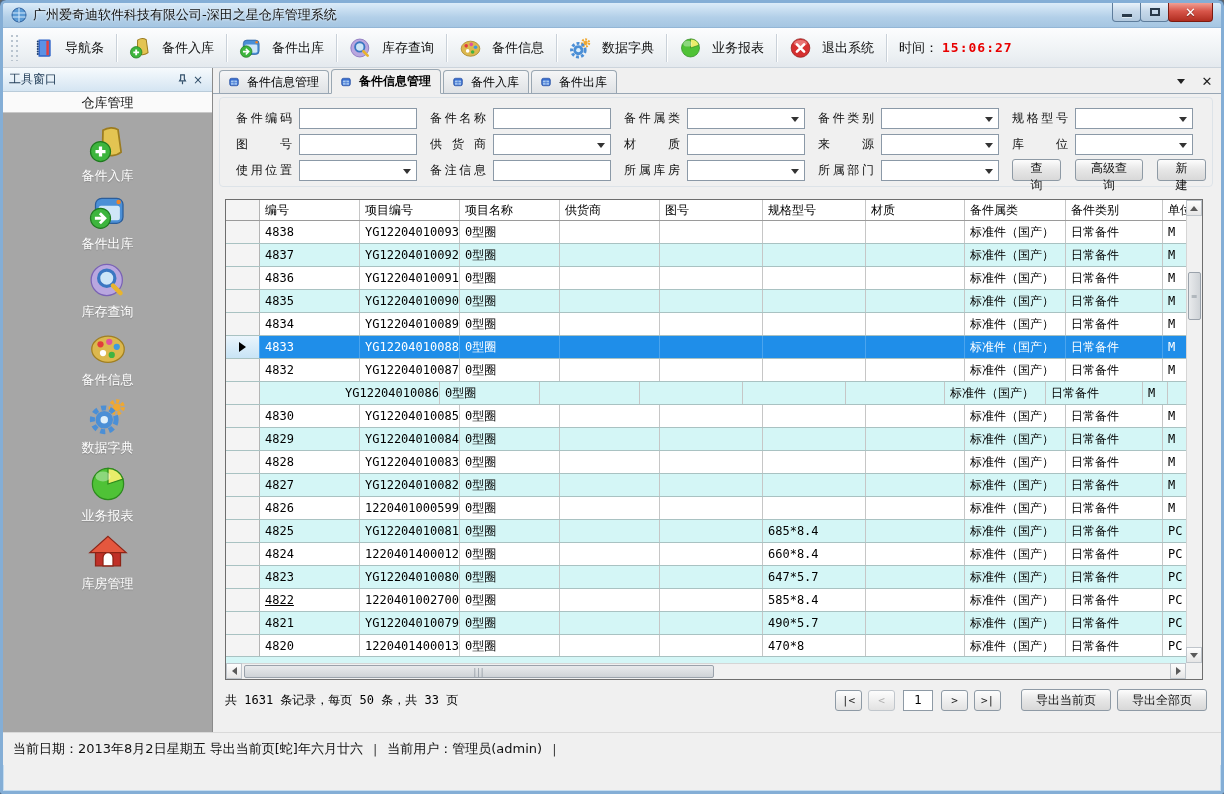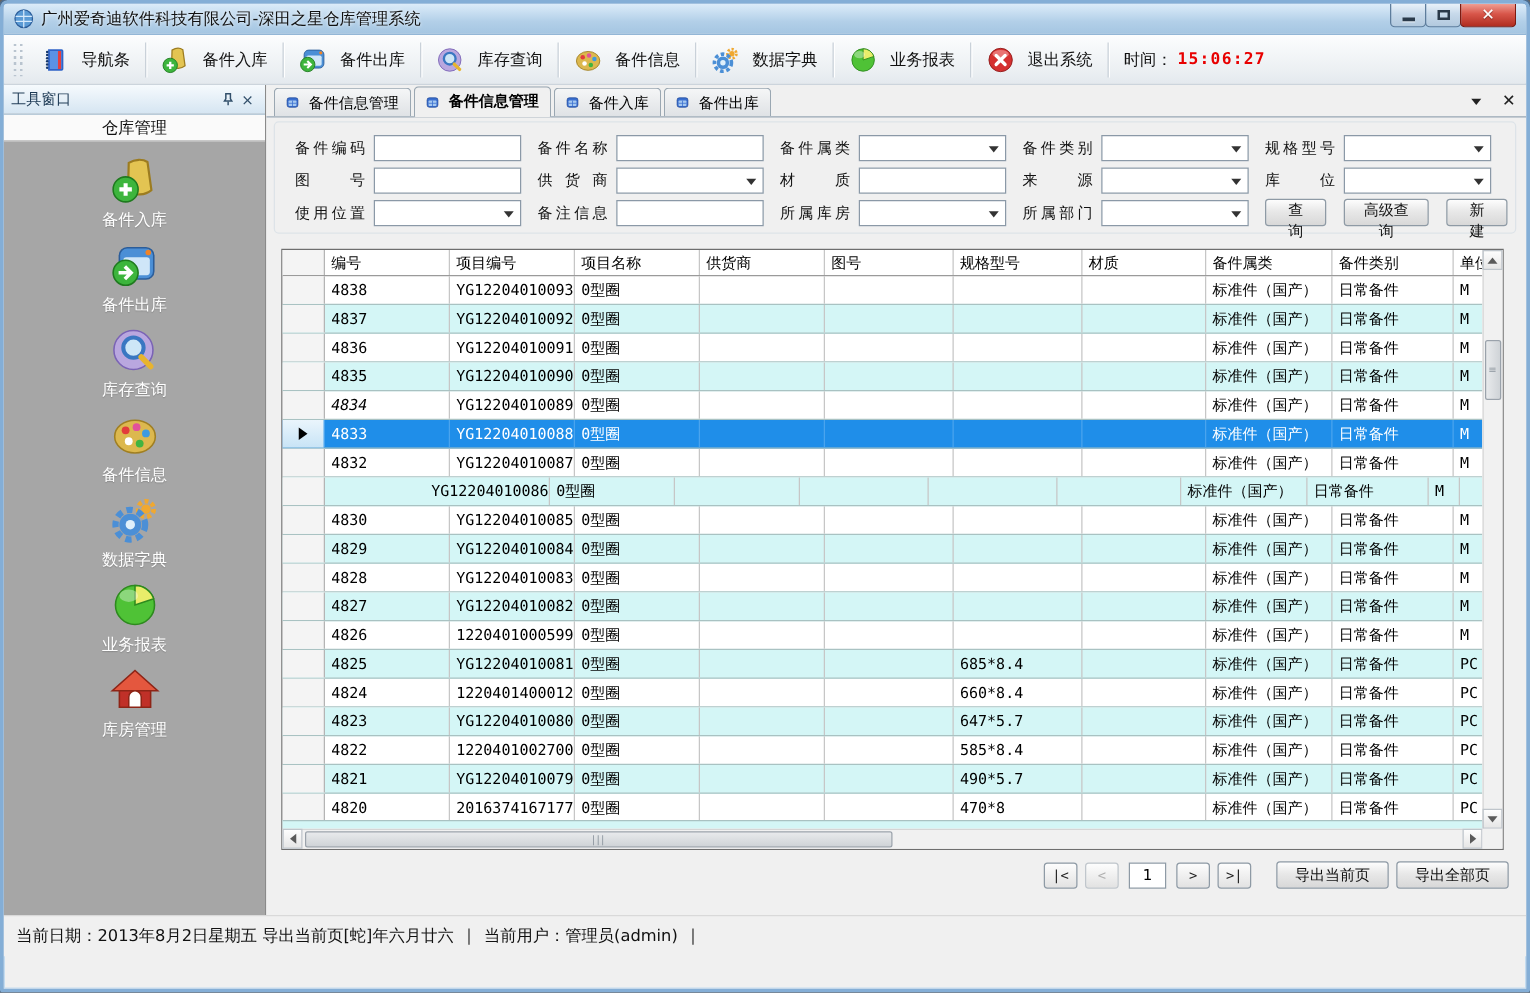--- a/index.html
+++ b/index.html
@@ -553,21 +553,21 @@
               <div class="g-cell" style="width: 100px;"></div>
               <div class="g-cell" style="width: 103px;"></div>
               <div class="g-cell" style="width: 103px;"></div>
               <div class="g-cell" style="width: 99px;"></div>
               <div class="g-cell" style="width: 101px;">标准件（国产）</div>
               <div class="g-cell" style="width: 97px;">日常备件</div>
               <div class="g-cell" style="width: 25px;">M</div>
             </div>
             <div class="g-row">
               <div class="g-cell g-sel-cell" style="width: 34px;"></div>
-              <div class="g-cell" style="width: 100px; font-style: italic;">4834</div>
+              <div class="g-cell" style="width: 100px;">4834</div>
               <div class="g-cell" style="width: 100px;">YG12204010089</div>
               <div class="g-cell" style="width: 100px;">0型圈</div>
               <div class="g-cell" style="width: 100px;"></div>
               <div class="g-cell" style="width: 103px;"></div>
               <div class="g-cell" style="width: 103px;"></div>
               <div class="g-cell" style="width: 99px;"></div>
               <div class="g-cell" style="width: 101px;">标准件（国产）</div>
               <div class="g-cell" style="width: 97px;">日常备件</div>
               <div class="g-cell" style="width: 25px;">M</div>
             </div>
@@ -711,21 +711,21 @@
               <div class="g-cell" style="width: 100px;"></div>
               <div class="g-cell" style="width: 103px;"></div>
               <div class="g-cell" style="width: 103px;">647*5.7</div>
               <div class="g-cell" style="width: 99px;"></div>
               <div class="g-cell" style="width: 101px;">标准件（国产）</div>
               <div class="g-cell" style="width: 97px;">日常备件</div>
               <div class="g-cell" style="width: 25px;">PC</div>
             </div>
             <div class="g-row">
               <div class="g-cell g-sel-cell" style="width: 34px;"></div>
-              <div class="g-cell" style="width: 100px;">4822</div>
+              <div class="g-cell" style="width: 100px; text-decoration: underline;">4822</div>
               <div class="g-cell" style="width: 100px;">1220401002700</div>
               <div class="g-cell" style="width: 100px;">0型圈</div>
               <div class="g-cell" style="width: 100px;"></div>
               <div class="g-cell" style="width: 103px;"></div>
               <div class="g-cell" style="width: 103px;">585*8.4</div>
               <div class="g-cell" style="width: 99px;"></div>
               <div class="g-cell" style="width: 101px;">标准件（国产）</div>
               <div class="g-cell" style="width: 97px;">日常备件</div>
               <div class="g-cell" style="width: 25px;">PC</div>
             </div>
@@ -738,21 +738,21 @@
               <div class="g-cell" style="width: 103px;"></div>
               <div class="g-cell" style="width: 103px;">490*5.7</div>
               <div class="g-cell" style="width: 99px;"></div>
               <div class="g-cell" style="width: 101px;">标准件（国产）</div>
               <div class="g-cell" style="width: 97px;">日常备件</div>
               <div class="g-cell" style="width: 25px;">PC</div>
             </div>
             <div class="g-row">
               <div class="g-cell g-sel-cell" style="width: 34px;"></div>
               <div class="g-cell" style="width: 100px;">4820</div>
-              <div class="g-cell" style="width: 100px;">2016374167177</div>
+              <div class="g-cell" style="width: 100px;">1220401400013</div>
               <div class="g-cell" style="width: 100px;">0型圈</div>
               <div class="g-cell" style="width: 100px;"></div>
               <div class="g-cell" style="width: 103px;"></div>
               <div class="g-cell" style="width: 103px;">470*8</div>
               <div class="g-cell" style="width: 99px;"></div>
               <div class="g-cell" style="width: 101px;">标准件（国产）</div>
               <div class="g-cell" style="width: 97px;">日常备件</div>
               <div class="g-cell" style="width: 25px;">PC</div>
             </div>
           </div>
@@ -776,20 +776,21 @@
               <span class="gripl">|||</span>
             </div>
           <div class="sb-btn" style="right:0;top:-1px;">
               <span class="tri-rt"></span>
             </div>
         </div>
         <div class="sbcorner"></div>
       </div>
 
       <div class="pager">
+        <span class="pg-summary">共 1631 条记录，每页 50 条，共 33 页</span>
         <div class="pg-btns">
           <span class="pg-btn">|&lt;</span>
           <span class="pg-btn disabled">&lt;</span>
           <span class="pg-page">1</span>
           <span class="pg-btn">&gt;</span>
           <span class="pg-btn">&gt;|</span>
           <button class="btn pg-export">导出当前页</button>
           <button class="btn">导出全部页</button>
         </div>
       </div>

